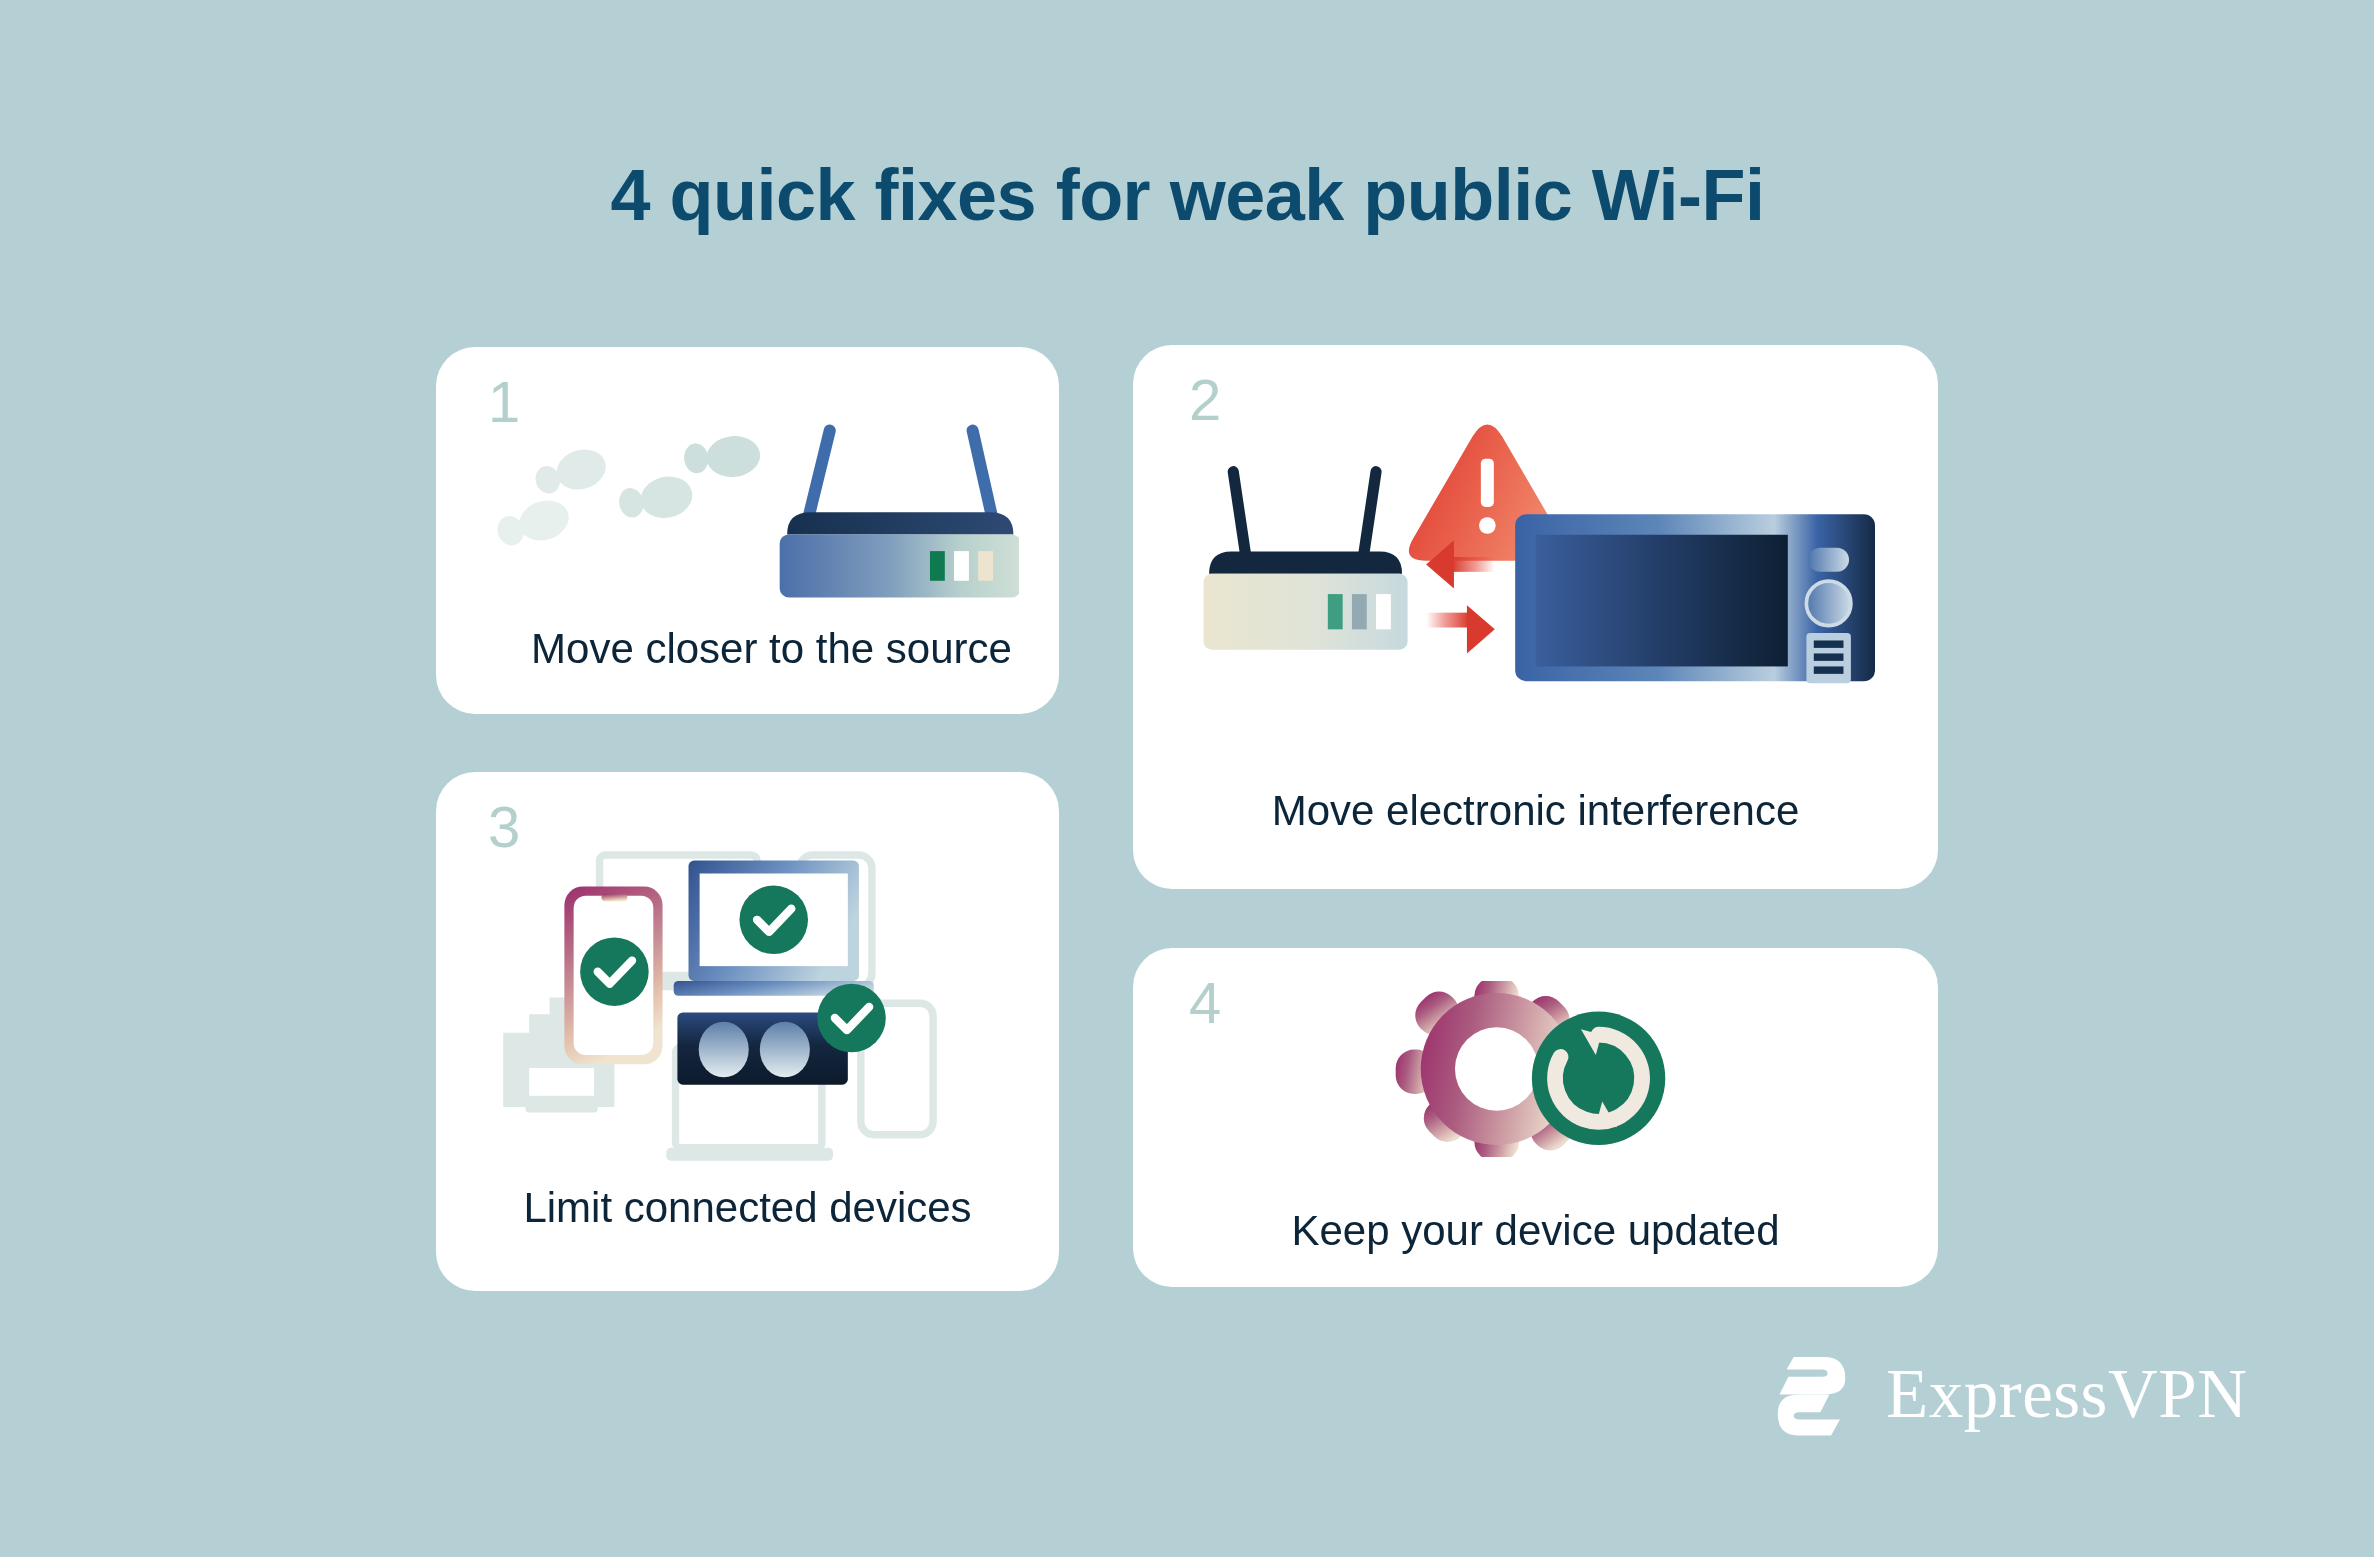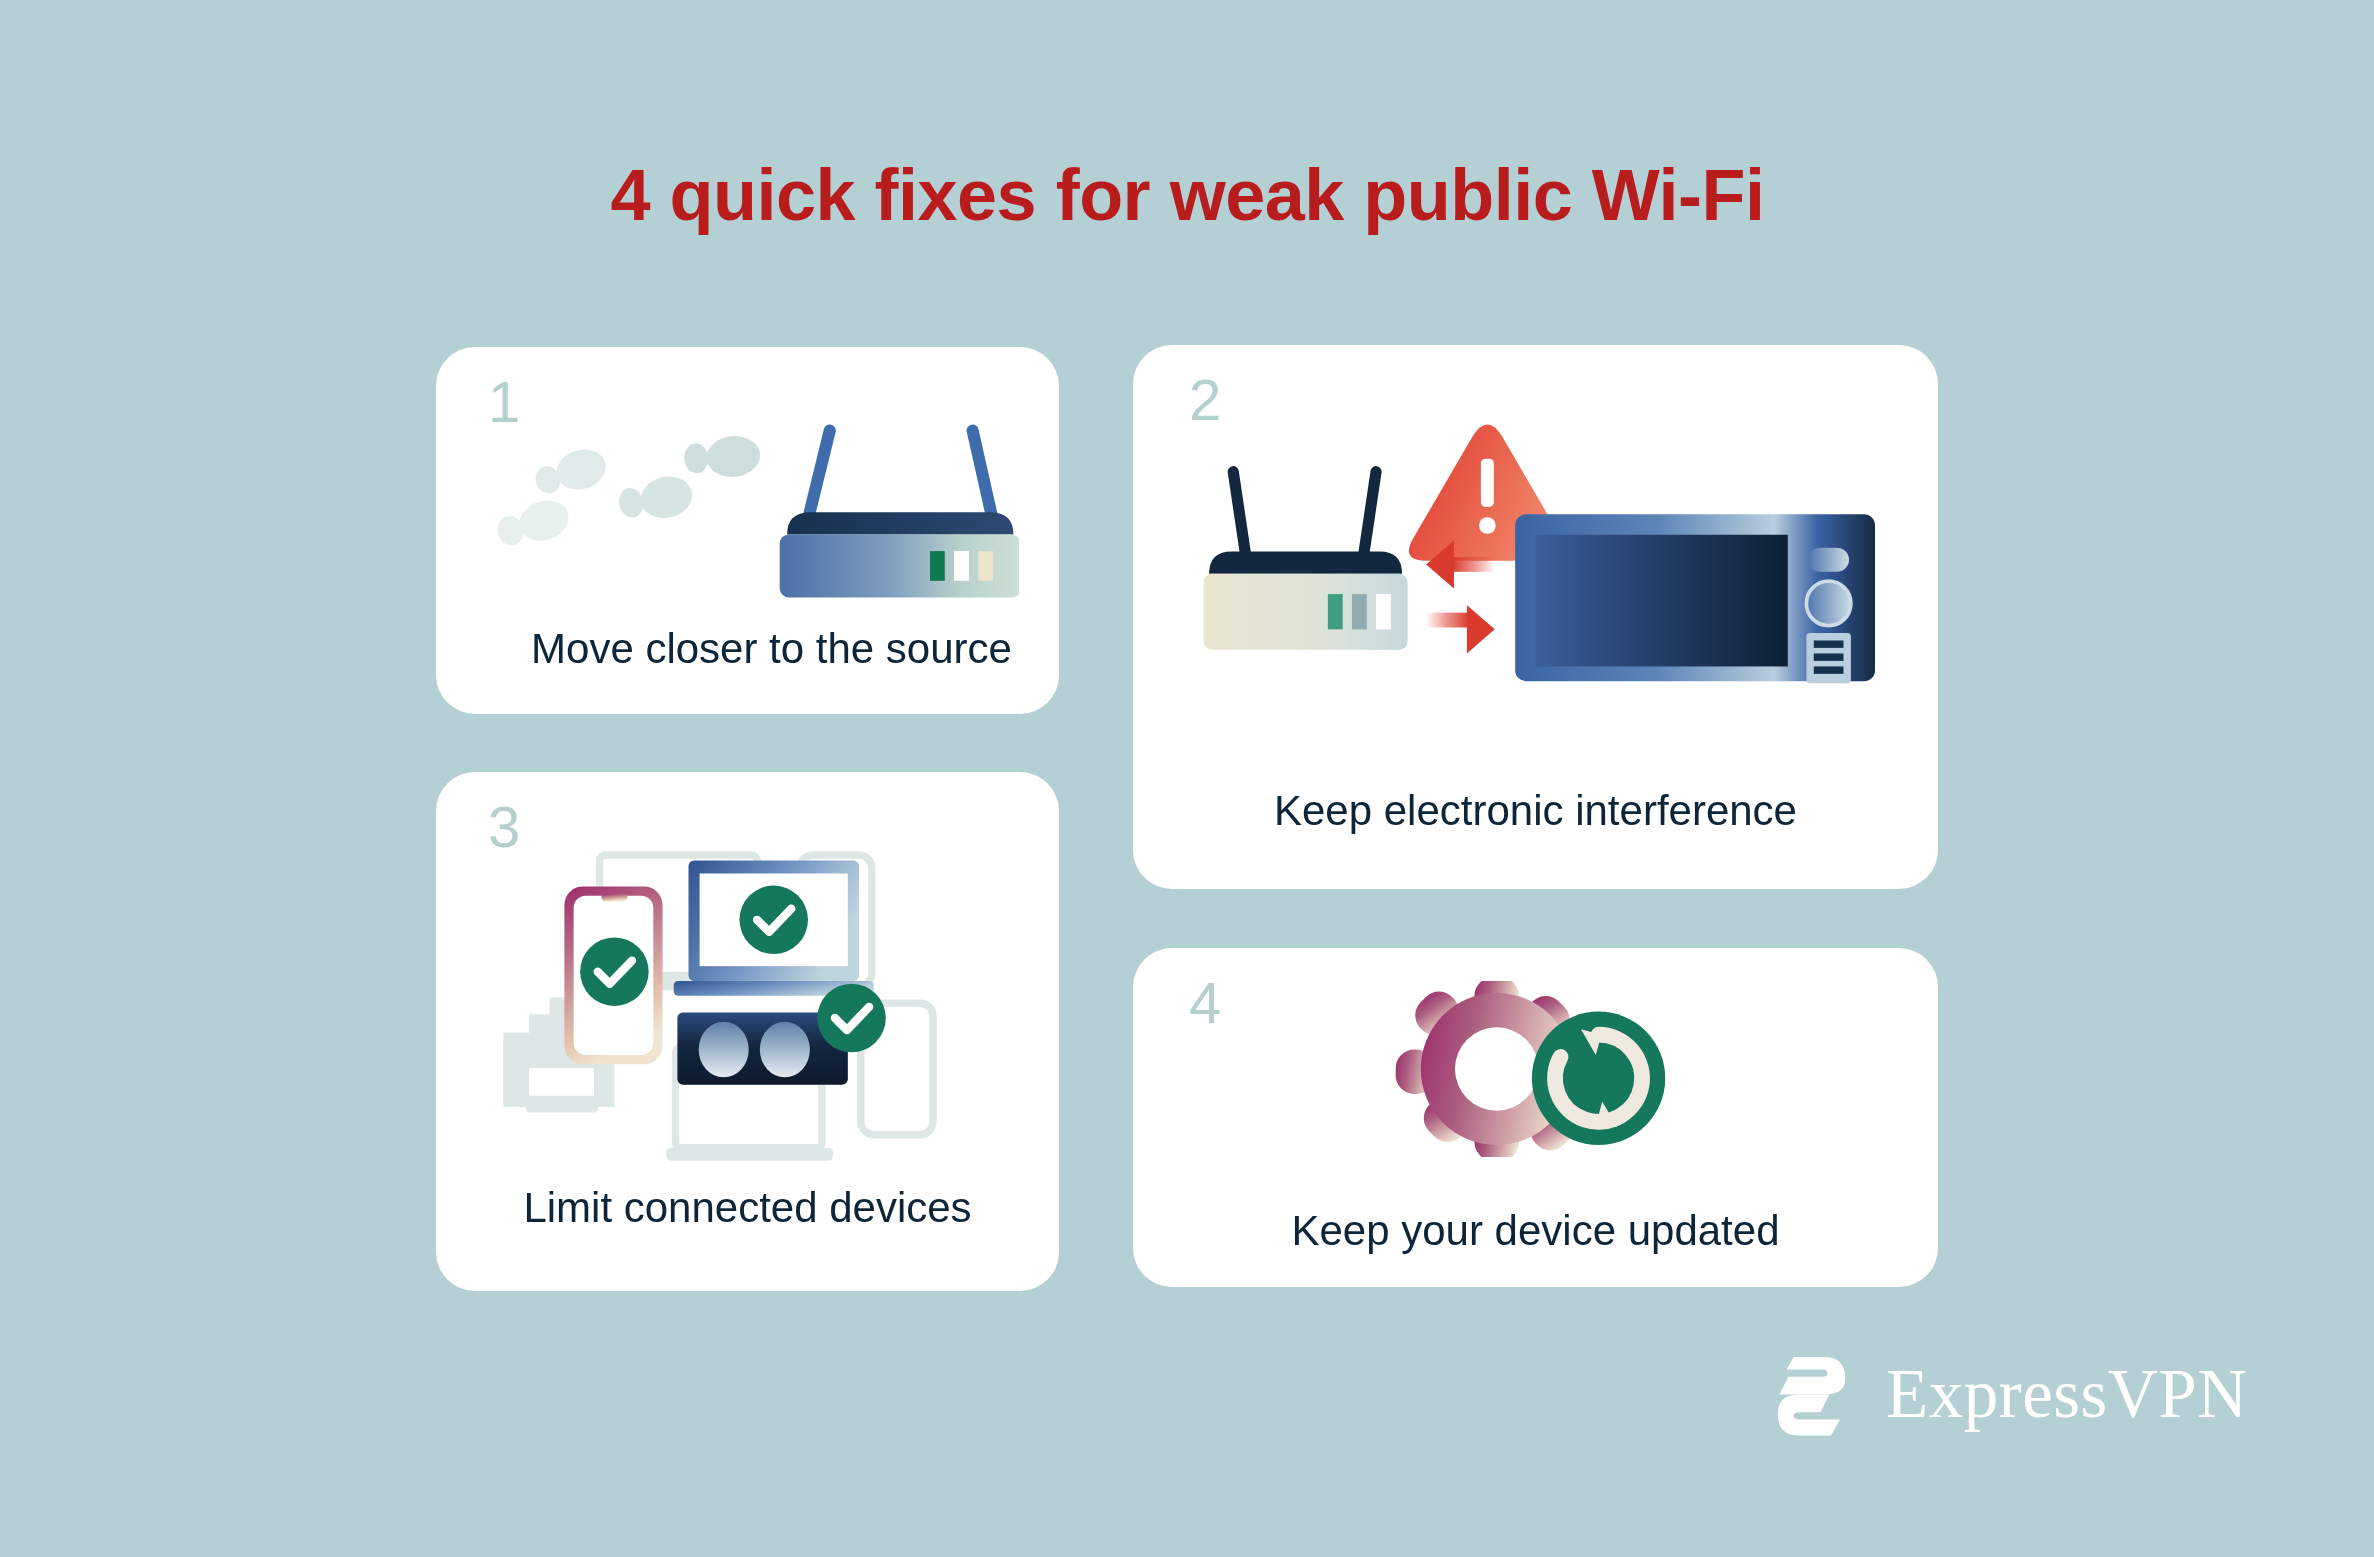--- a/index.html
+++ b/index.html
@@ -17,21 +17,21 @@
 
   
   .page-title {
     position: absolute;
     top: 156px;
     left: 0;
     width: 2375px;
     text-align: center;
     font-size: 72px;
     font-weight: 700;
-    color: #b91c1c;
+    color: #0c4a6e;
     letter-spacing: -0.5px;
     line-height: 1.1;
   }
 
   
   .card {
     position: absolute;
     background: #ffffff;
     border-radius: 39px;
     box-sizing: border-box;
@@ -227,21 +227,21 @@
       <rect x="364" y="144" width="272" height="142" fill="url(#mwWindow)"></rect>
       <rect x="658" y="158" width="44" height="26" rx="13" fill="url(#knobGrad)"></rect>
       <circle cx="680" cy="218" r="24" fill="url(#knobGrad)" stroke="#cddbe6" stroke-width="4"></circle>
       <rect x="656" y="250" width="48" height="54" rx="4" fill="#b9cede"></rect>
       <rect x="664" y="258" width="32" height="8" fill="#16304f"></rect>
       <rect x="664" y="272" width="32" height="8" fill="#16304f"></rect>
       <rect x="664" y="286" width="32" height="8" fill="#16304f"></rect>
     </g>
   </svg>
 
-  <div class="card-caption" id="cap-2">Keep electronic interference</div>
+  <div class="card-caption" id="cap-2">Move electronic interference</div>
 </div>
 
 <div class="card" id="card-3">
 
   <div class="card-number">3</div>
 
   <svg class="art" id="art-3" viewBox="0 0 540 380">
     <defs>
       <linearGradient id="phoneFrame" x1="0" y1="0" x2="0.3" y2="1">
         <stop offset="0%" stop-color="#9c2d6b"></stop>

